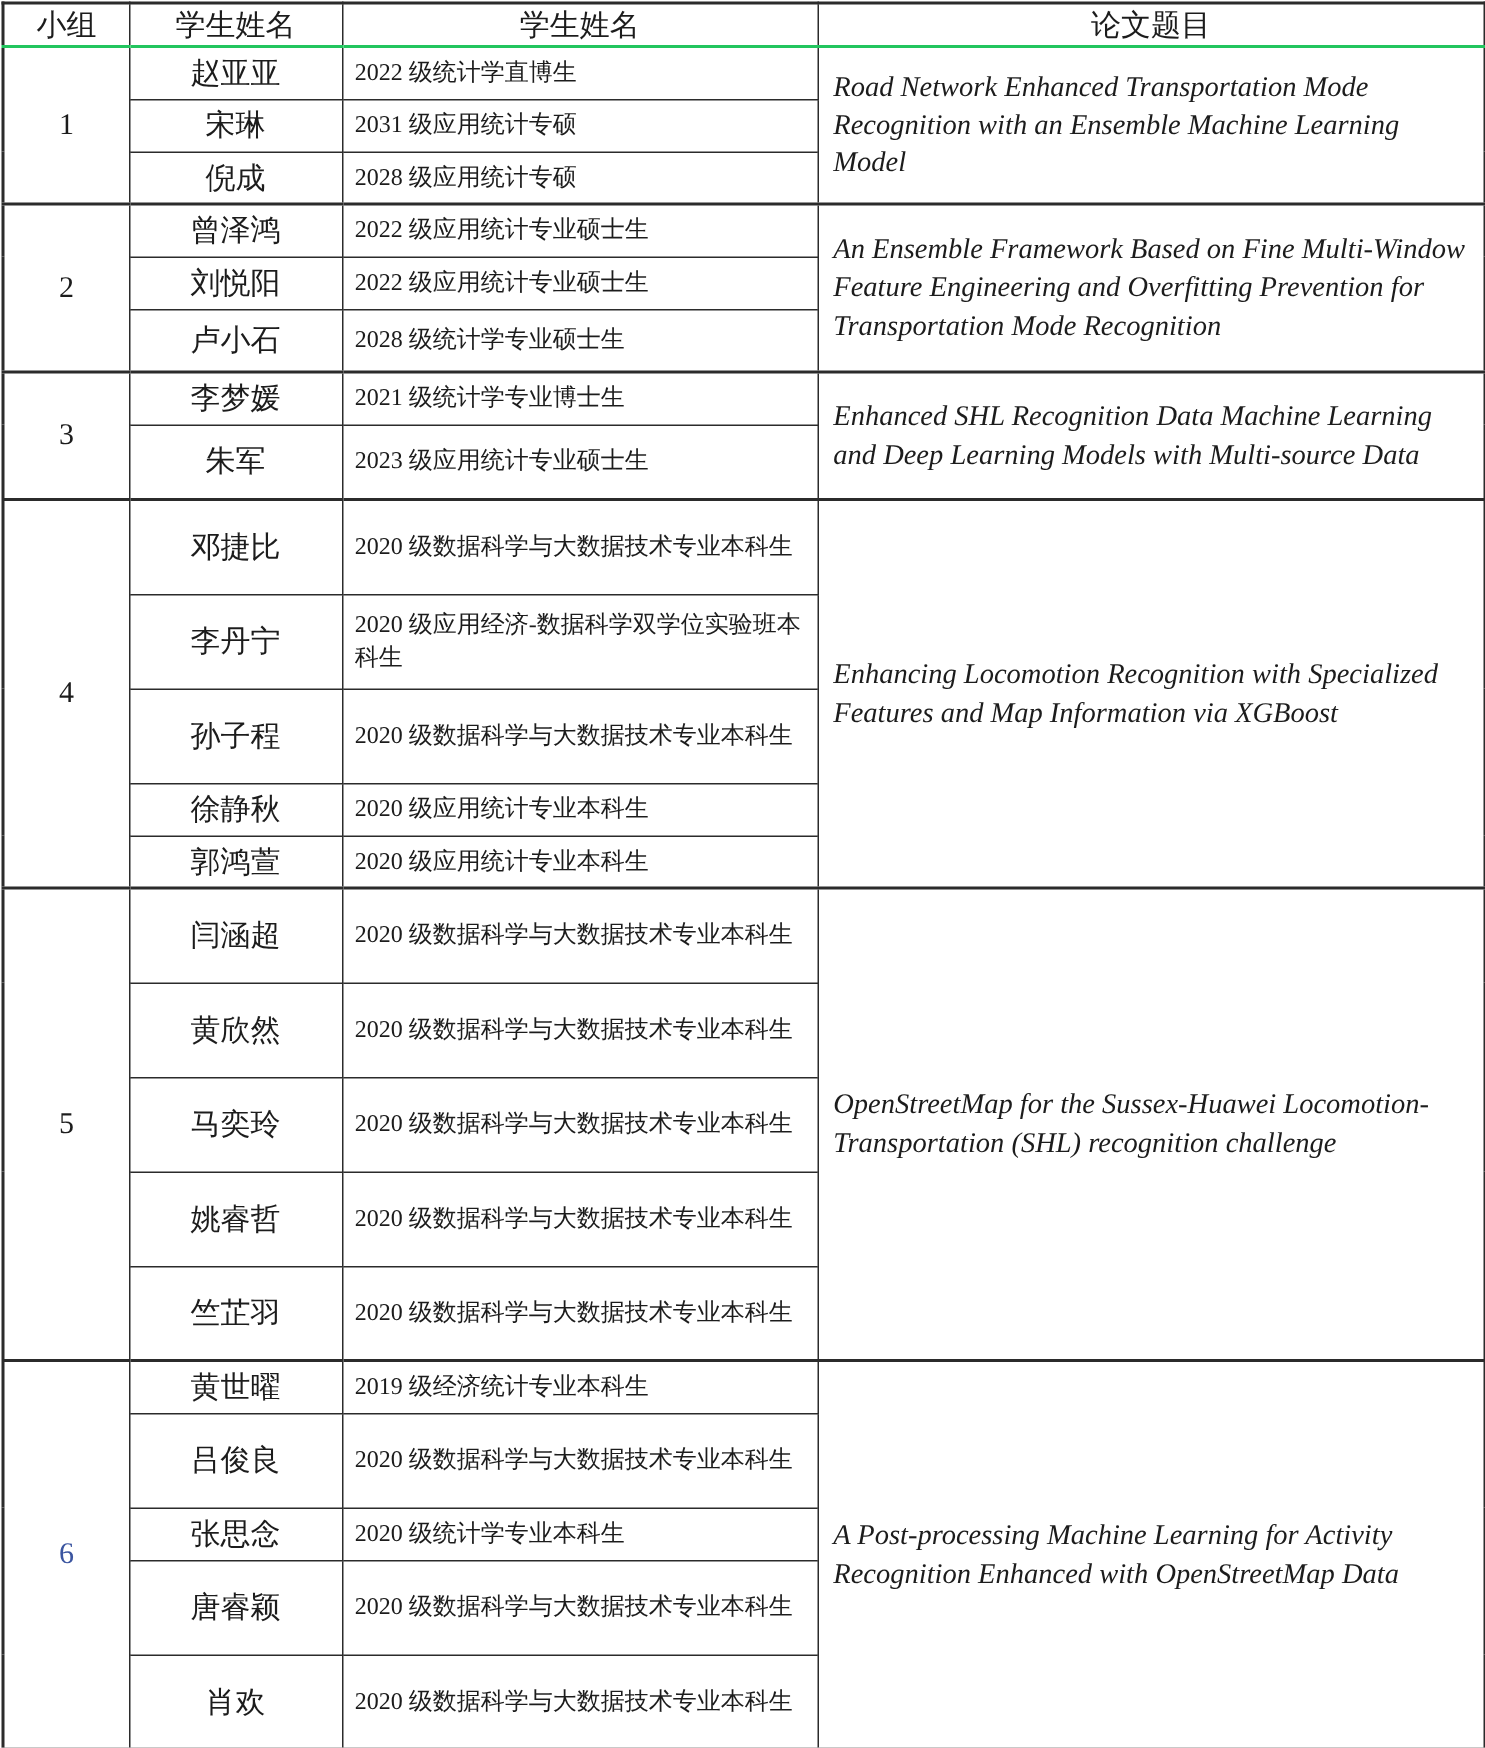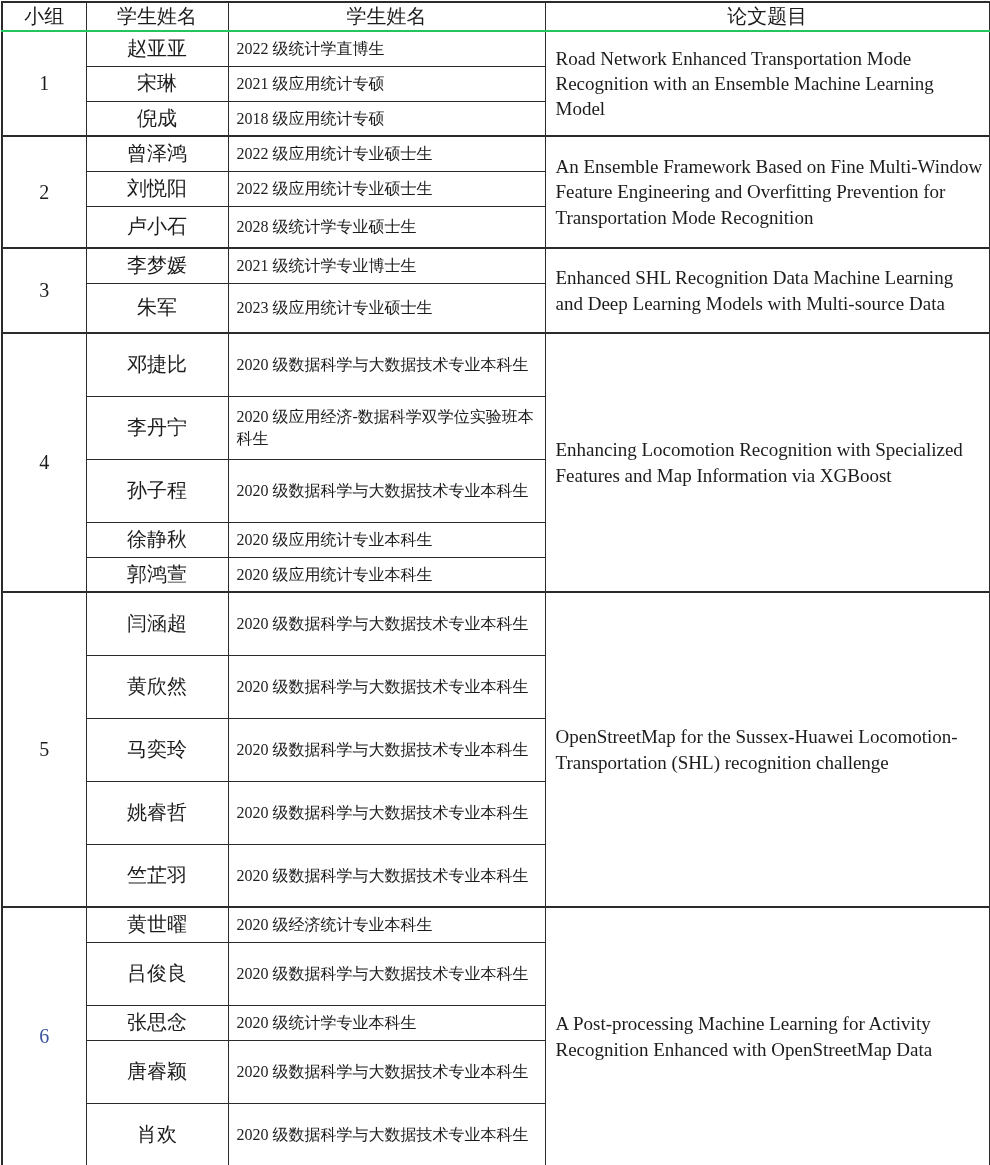--- a/index.html
+++ b/index.html
@@ -62,20 +62,21 @@
     font-size: 16px;
     text-align: left;
     padding: 1px 4px 1px 8px;
     line-height: 1.32;
   }
   td.title-cell {
     font-size: 19px;
     text-align: left;
     padding: 2px 6px 2px 10px;
     line-height: 1.33;
+    font-style: italic;
   }
 </style>
 </head>
 <body>
 
 <table class="roster">
   <colgroup>
     <col class="c-group">
     <col class="c-name">
     <col class="c-major">
@@ -92,25 +93,25 @@
   <tbody>
 
     <tr class="gt rs">
       <td class="group-cell" rowspan="3">1</td>
       <td class="name-cell">赵亚亚</td>
       <td class="major-cell">2022 级统计学直博生</td>
       <td class="title-cell" rowspan="3">Road Network Enhanced Transportation Mode Recognition with an Ensemble Machine Learning Model</td>
     </tr>
     <tr class="rs">
       <td class="name-cell">宋琳</td>
-      <td class="major-cell">2021 级应用统计专硕</td>
+      <td class="major-cell">2031 级应用统计专硕</td>
     </tr>
     <tr class="rs">
       <td class="name-cell">倪成</td>
-      <td class="major-cell">2018 级应用统计专硕</td>
+      <td class="major-cell">2028 级应用统计专硕</td>
     </tr>
 
     <tr class="gt rs">
       <td class="group-cell" rowspan="3">2</td>
       <td class="name-cell">曾泽鸿</td>
       <td class="major-cell">2022 级应用统计专业硕士生</td>
       <td class="title-cell" rowspan="3">An Ensemble Framework Based on Fine Multi-Window Feature Engineering and Overfitting Prevention for Transportation Mode Recognition</td>
     </tr>
     <tr class="rs">
       <td class="name-cell">刘悦阳</td>
@@ -174,21 +175,21 @@
       <td class="major-cell">2020 级数据科学与大数据技术专业本科生</td>
     </tr>
     <tr class="rl">
       <td class="name-cell">竺芷羽</td>
       <td class="major-cell">2020 级数据科学与大数据技术专业本科生</td>
     </tr>
 
     <tr class="gt rs">
       <td class="group-cell" rowspan="5" style="color: rgb(59, 85, 160);">6</td>
       <td class="name-cell">黄世曜</td>
-      <td class="major-cell">2020 级经济统计专业本科生</td>
+      <td class="major-cell">2019 级经济统计专业本科生</td>
       <td class="title-cell" rowspan="5">A Post-processing Machine Learning for Activity Recognition Enhanced with OpenStreetMap Data</td>
     </tr>
     <tr class="rl">
       <td class="name-cell">吕俊良</td>
       <td class="major-cell">2020 级数据科学与大数据技术专业本科生</td>
     </tr>
     <tr class="rs">
       <td class="name-cell">张思念</td>
       <td class="major-cell">2020 级统计学专业本科生</td>
     </tr>

